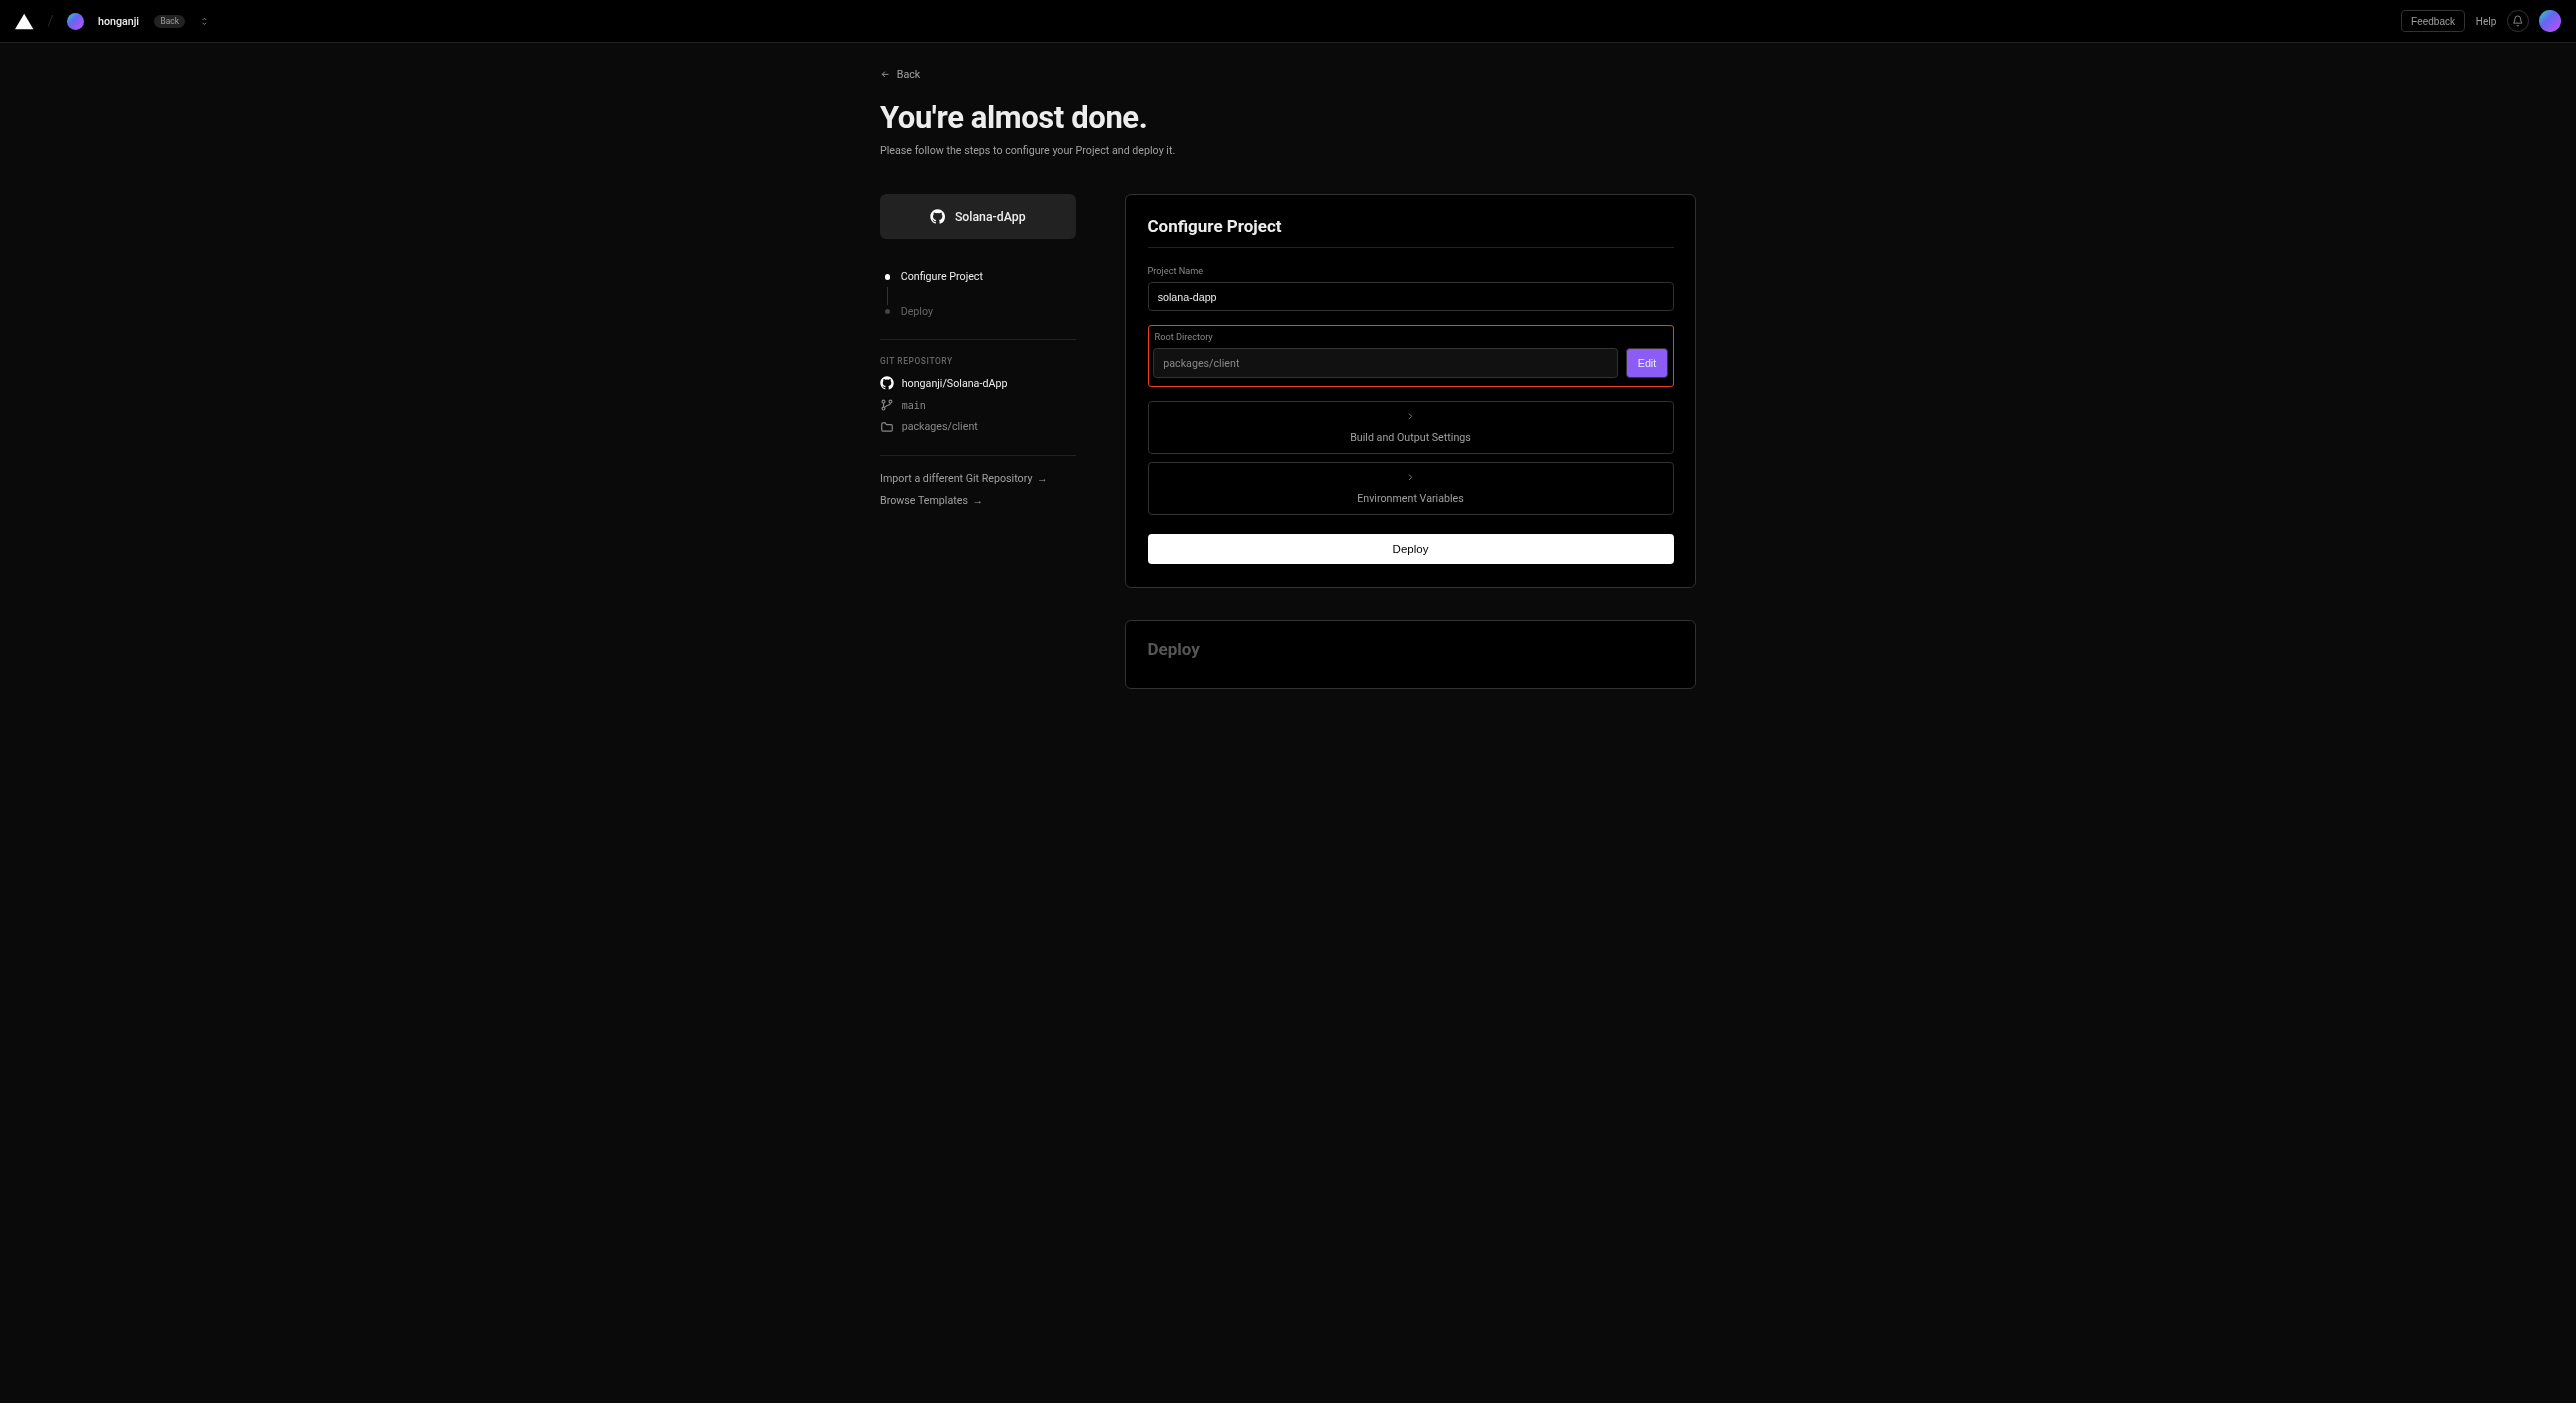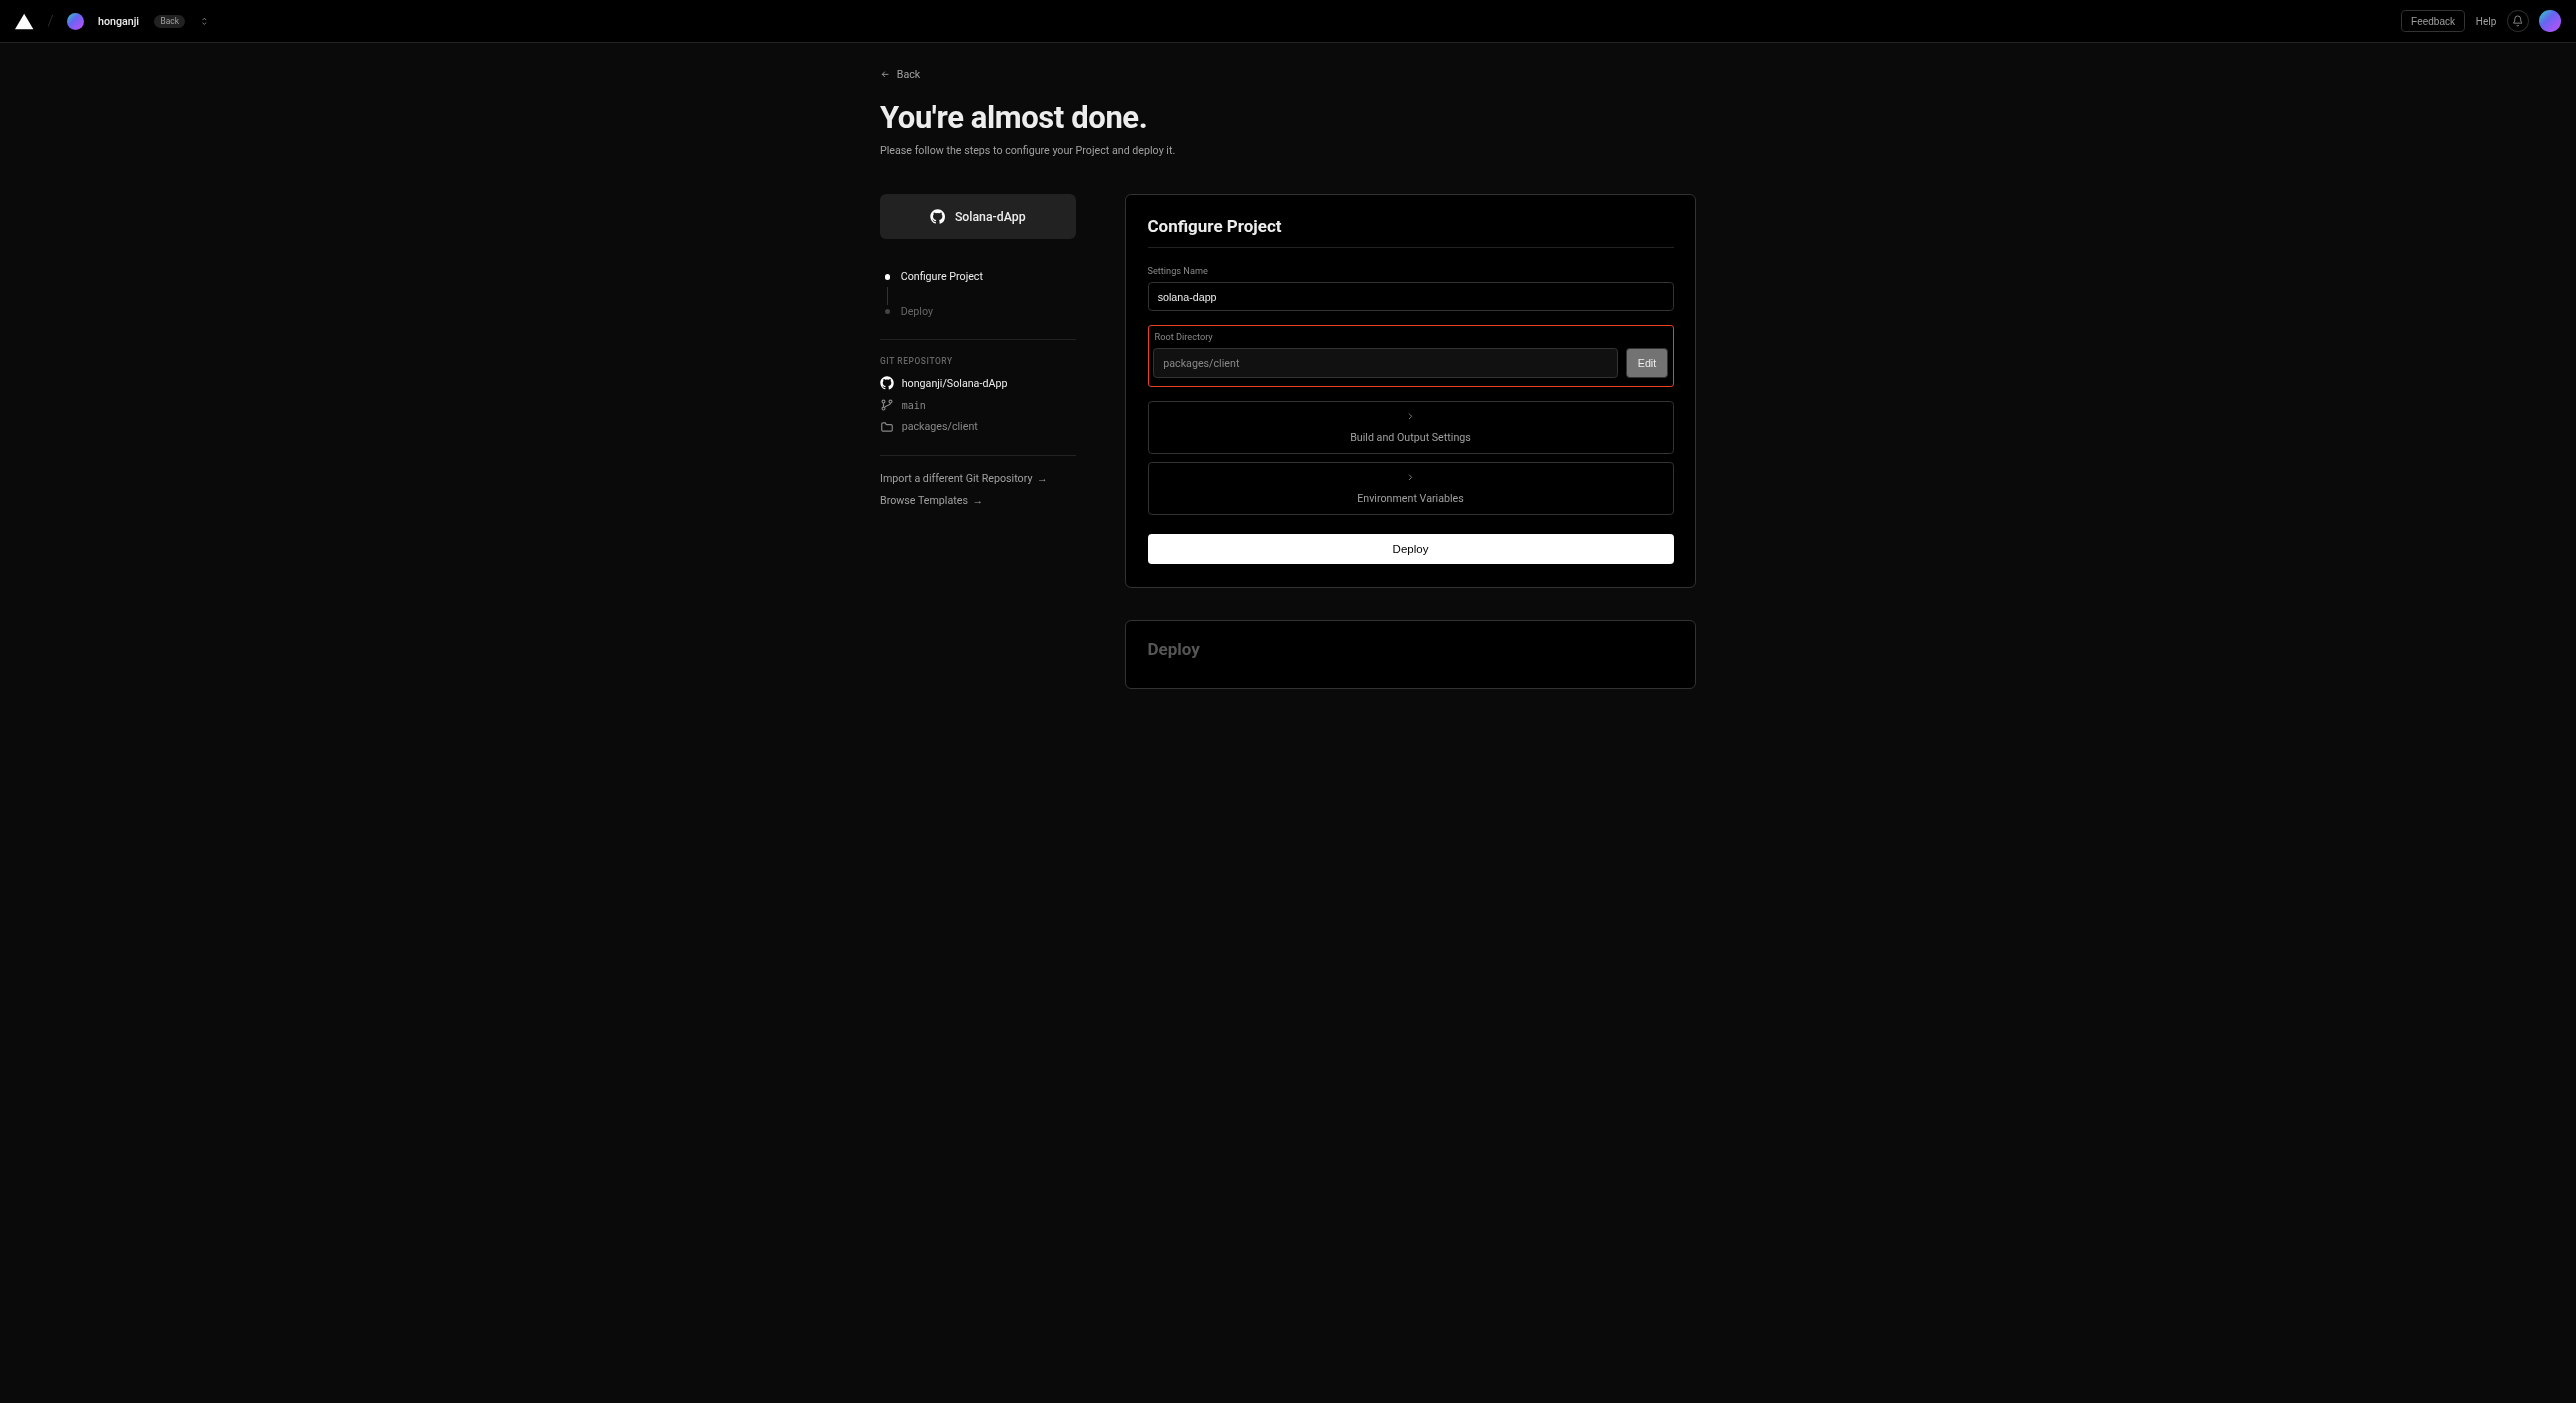--- a/index.html
+++ b/index.html
@@ -184,21 +184,21 @@
   .root-dir-input {
     flex: 1;
     background: #111;
     border: 0.8px solid #333;
     border-radius: 3.8px;
     padding: 7.7px 9.2px;
     color: #888;
     font-size: 10.7px;
   }
   .edit-btn {
-    background: #737373;
+    background: #8b5cf6;
     border: 0.8px solid #333;
     color: #ededed;
     border-radius: 3.8px;
     padding: 0 10.7px;
     font-size: 10.7px;
     cursor: pointer;
   }
 
   .accordion {
     width: 100%;
@@ -345,21 +345,21 @@
 
       </aside>
 
       <main class="main">
 
         <section class="card">
           <h2 class="card-title">Configure Project</h2>
           <hr class="card-divider">
 
           <div class="field-group">
-            <label class="field-label">Settings Name</label>
+            <label class="field-label">Project Name</label>
             <input class="text-input" type="text" value="solana-dapp" style="">
           </div>
 
 
           <div class="highlight-region">
             <label class="field-label">Root Directory</label>
             <div class="root-dir-row">
               <div class="root-dir-input">packages/client</div>
               <button class="edit-btn">Edit</button>
             </div>

